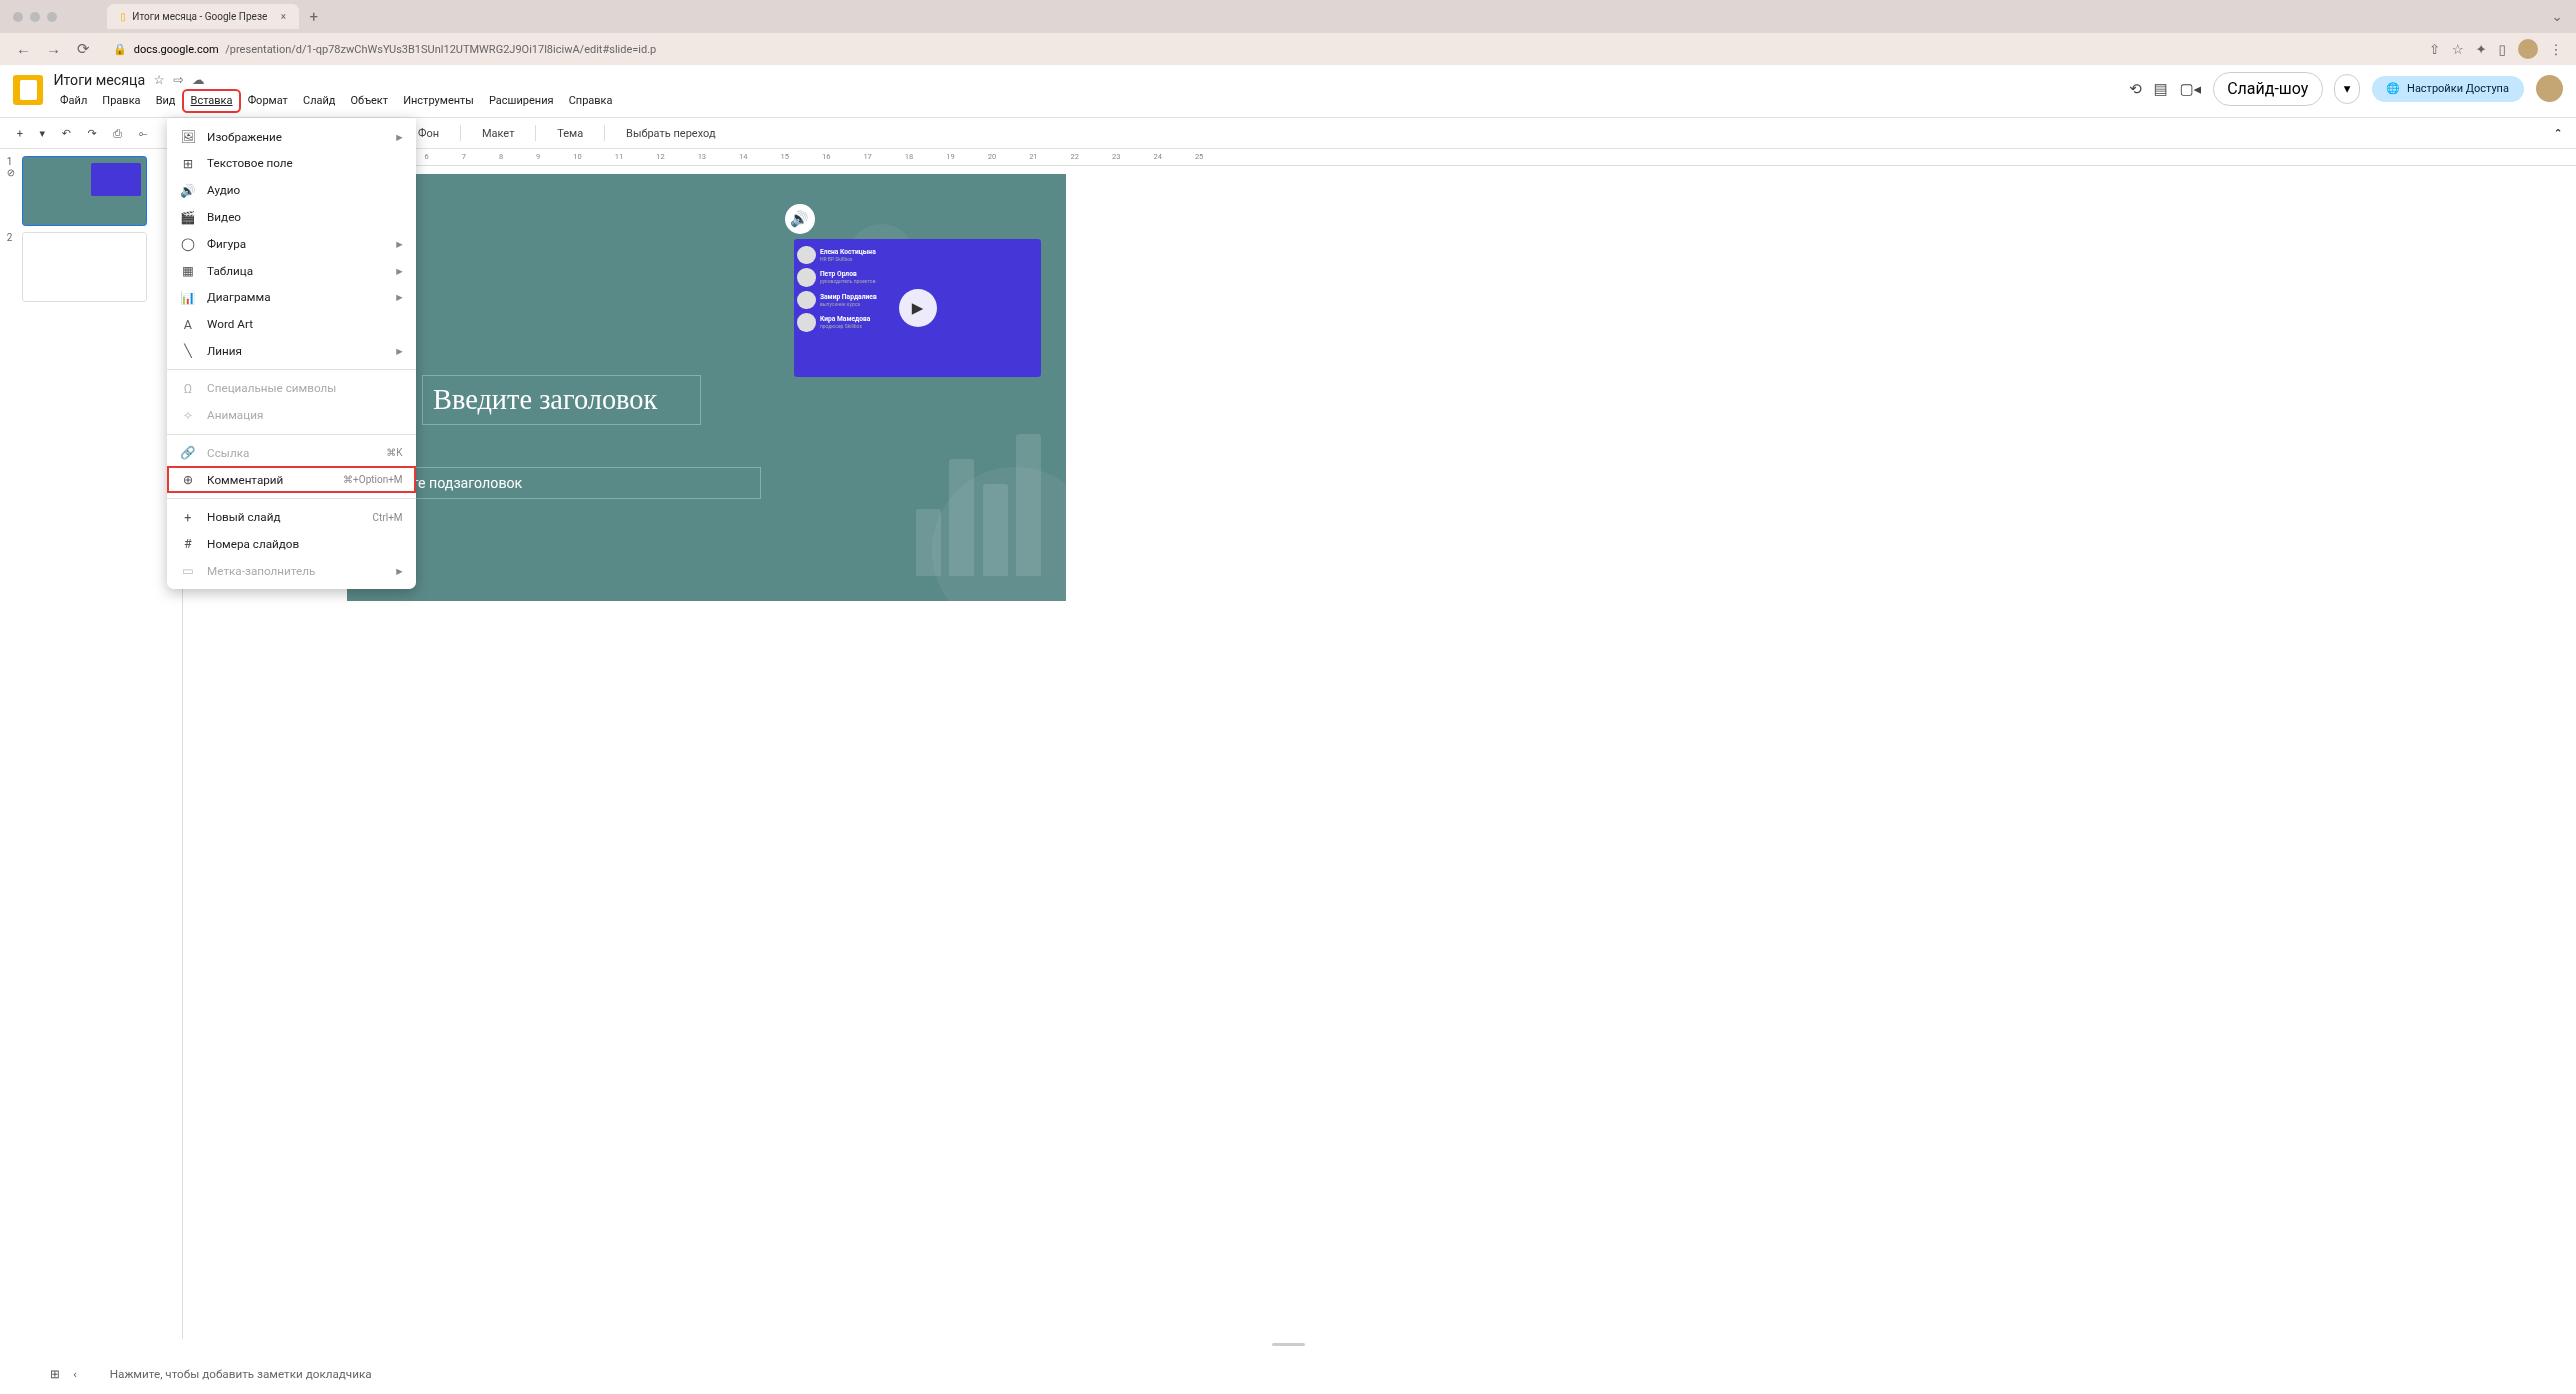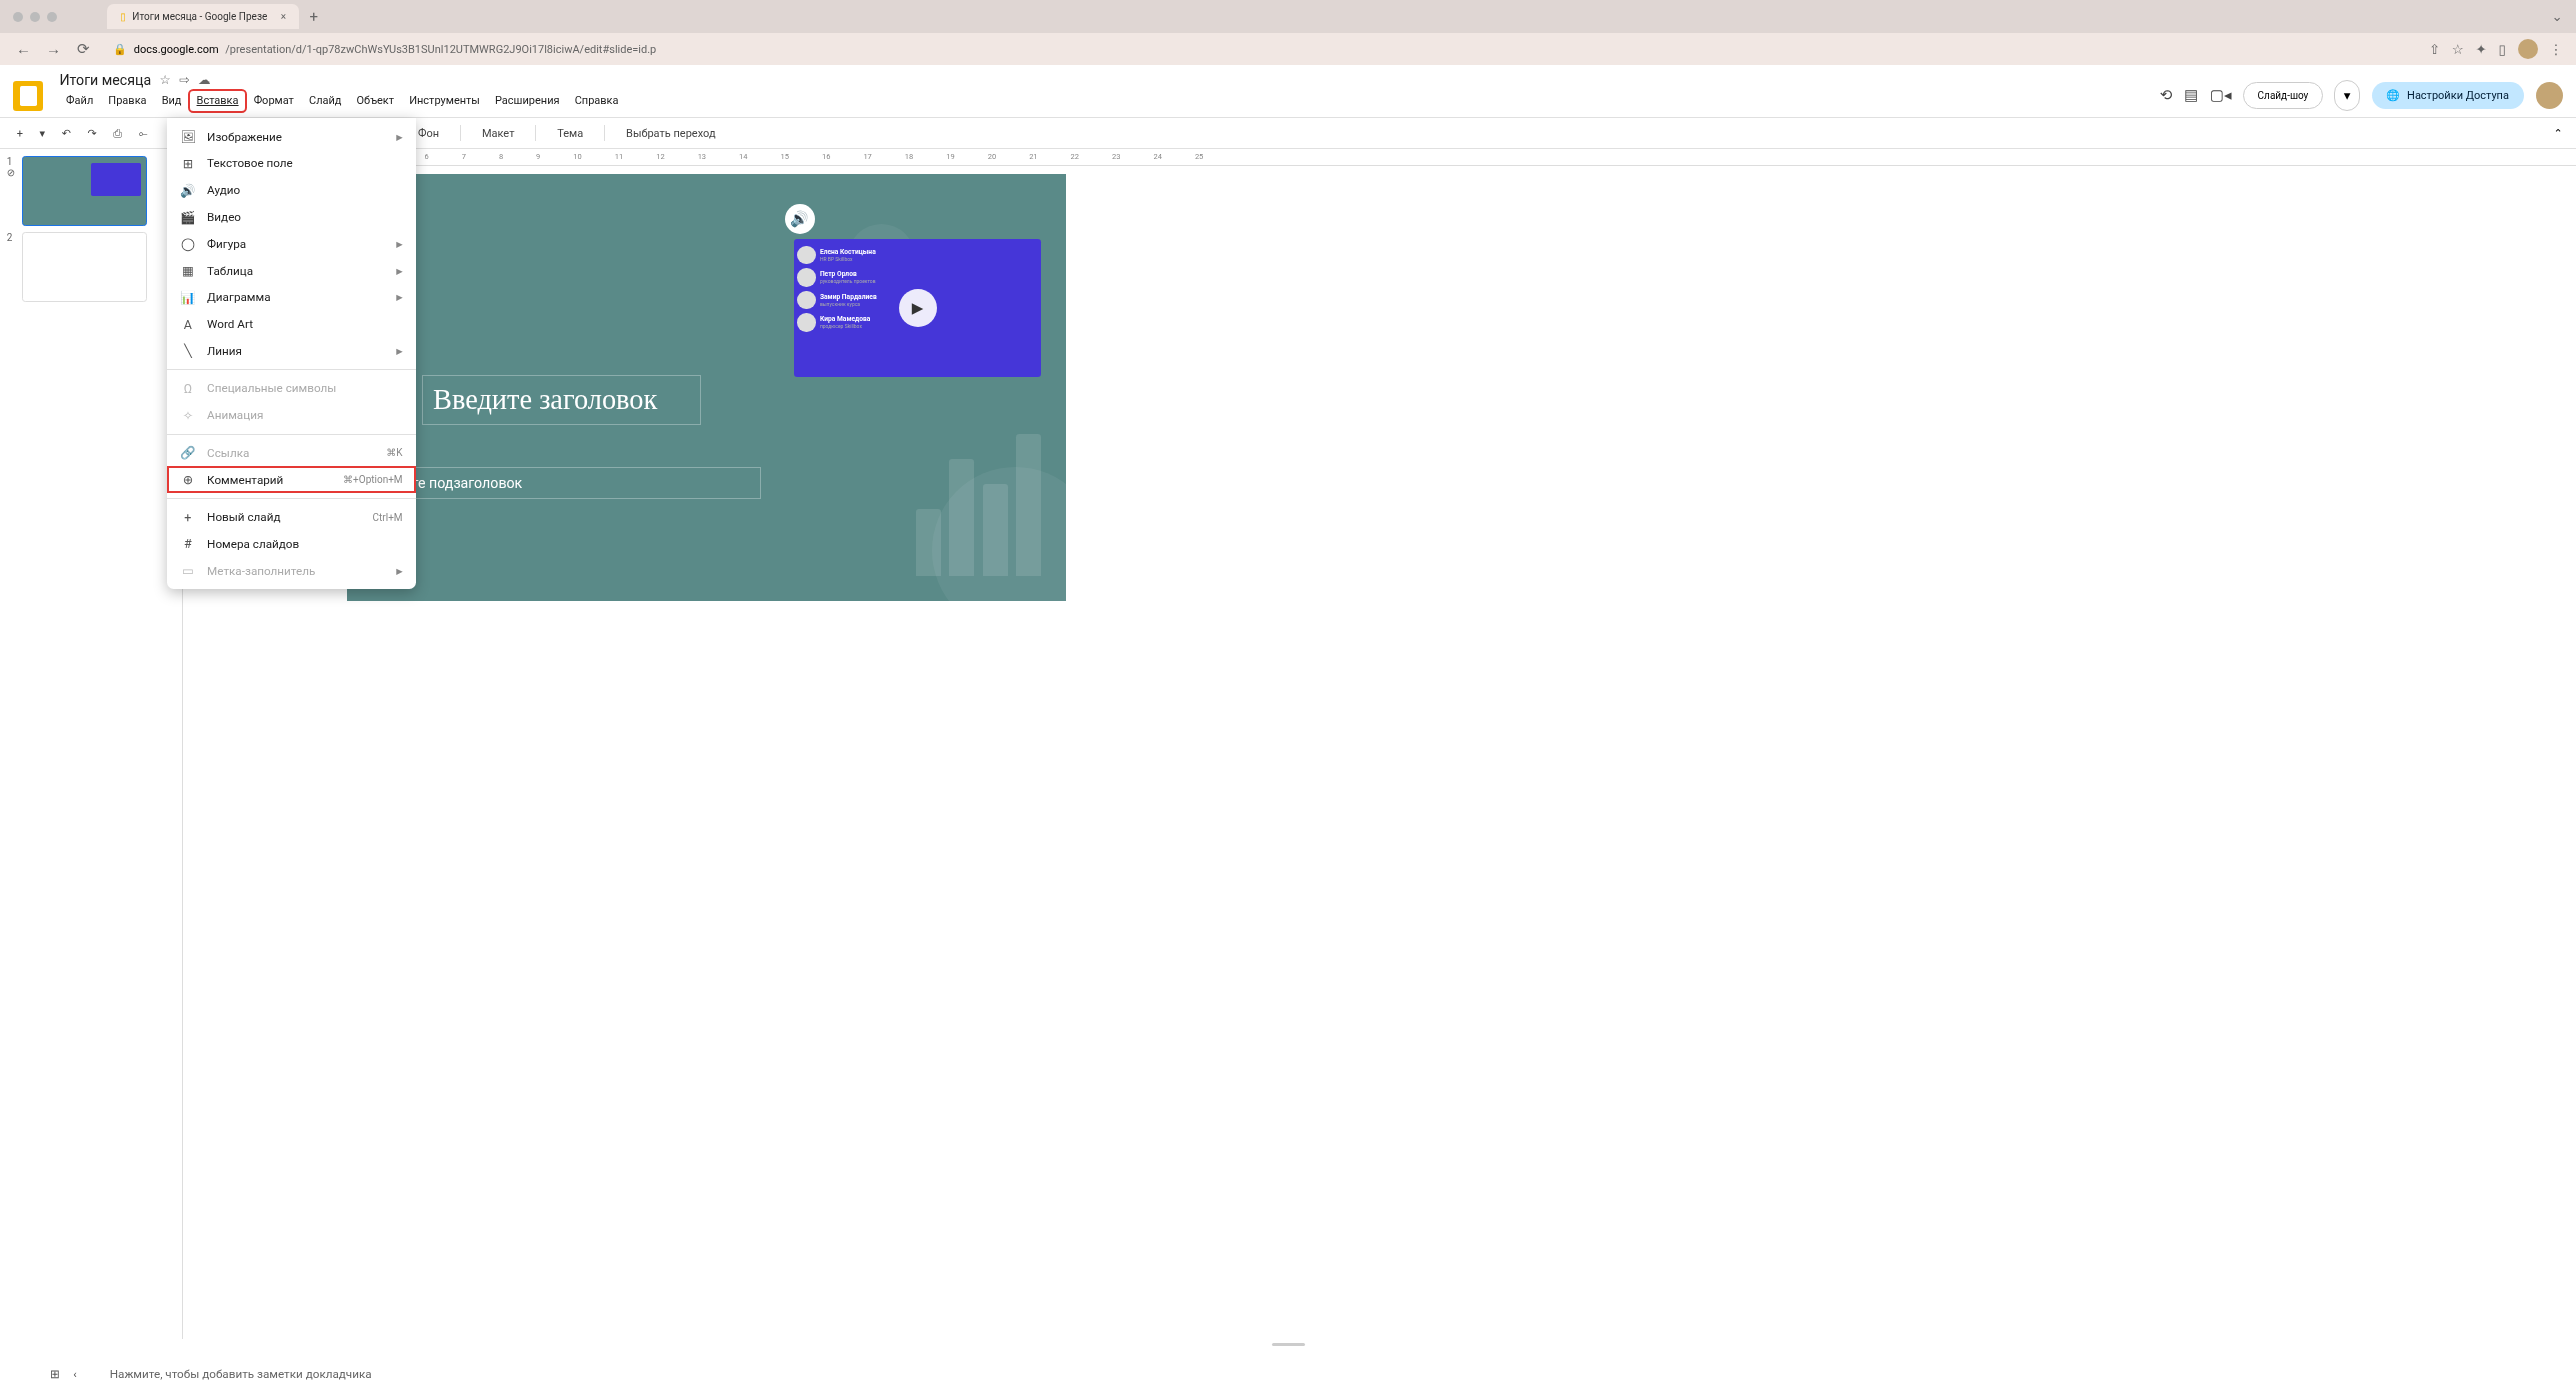--- a/index.html
+++ b/index.html
@@ -15,33 +15,33 @@
     .new-tab { margin-left: 10px; color: #666; font-size: 15px; cursor: pointer; }
     .address-bar-row { height: 32px; display: flex; align-items: center; padding: 0 13.4px; gap: 10px; background: #f1e7e3; }
     .nav-btn { color: #666; font-size: 15px; cursor: pointer; width: 20px; text-align: center; }
     .address-bar { flex: 1; display: flex; align-items: center; gap: 6.7px; padding: 0 10px; font-size: 11px; color: #666; }
     .url-main { color: #000; }
     .right-icons { display: flex; gap: 11.7px; align-items: center; }
     .icon-btn { color: #666; cursor: pointer; font-size: 13.4px; }
     .avatar-small { width: 20px; height: 20px; border-radius: 50%; background: #c4a574; }
     
     
-    .app-header { background: #fff; padding: 6.7px 13.4px; display: flex; align-items: flex-end; gap: 16px; border-bottom: 0.8px solid #e0e0e0; }
+    .app-header { background: #fff; padding: 6.7px 13.4px; display: flex; align-items: flex-start; gap: 10px; border-bottom: 0.8px solid #e0e0e0; }
     .slides-logo { width: 30px; height: 30px; background: #f4b400; border-radius: 3.3px; display: flex; align-items: center; justify-content: center; margin-top: 3.3px; }
     .slides-logo-inner { width: 16.7px; height: 20px; background: #fff; border-radius: 1.7px; }
     .title-area { flex: 1; }
     .doc-title-row { display: flex; align-items: center; gap: 8.4px; }
     .doc-title { font-size: 14.2px; color: #222; }
     .title-icon { color: #666; font-size: 12.5px; cursor: pointer; }
     .menu-bar { display: flex; gap: 1.7px; margin-top: 3.3px; }
     .menu-item { padding: 3.3px 6.7px; font-size: 11px; color: #222; cursor: pointer; border-radius: 3.3px; }
     .menu-item.highlighted { background: #fff; outline: 2.5px solid #e53935; outline-offset: -0.8px; text-decoration: underline; }
     .header-actions { display: flex; align-items: center; gap: 11.7px; }
     .header-icon { color: #444; font-size: 15px; cursor: pointer; }
-    .slideshow-btn { display: flex; align-items: center; gap: 5px; padding: 6.7px 13.4px; border: 0.8px solid #ccc; border-radius: 16.7px; font-size: 10px; cursor: pointer; }
+    .slideshow-btn { display: flex; align-items: center; gap: 5px; padding: 6.7px 13.4px; border: 0.8px solid #ccc; border-radius: 16.7px; font-size: 16px; cursor: pointer; }
     .dropdown-caret { padding: 6.7px 8.4px; border: 0.8px solid #ccc; border-radius: 16.7px; }
     .share-btn { display: flex; align-items: center; gap: 6.7px; padding: 6.7px 15px; background: #c2e7ff; border-radius: 16.7px; font-size: 11px; color: #001d35; cursor: pointer; }
     .avatar { width: 27px; height: 27px; border-radius: 50%; background: #c4a574; }
     
     
     .toolbar { background: #fff; padding: 5px 13.4px; display: flex; align-items: center; gap: 10px; border-bottom: 0.8px solid #e0e0e0; font-size: 11px; position: relative; }
     .toolbar-icon { color: #444; cursor: pointer; padding: 3.3px; }
     .toolbar-sep { width: 0.8px; height: 16.7px; background: #ddd; }
     .toolbar-right { margin-left: auto; }
     .chevron-up { cursor: pointer; }

